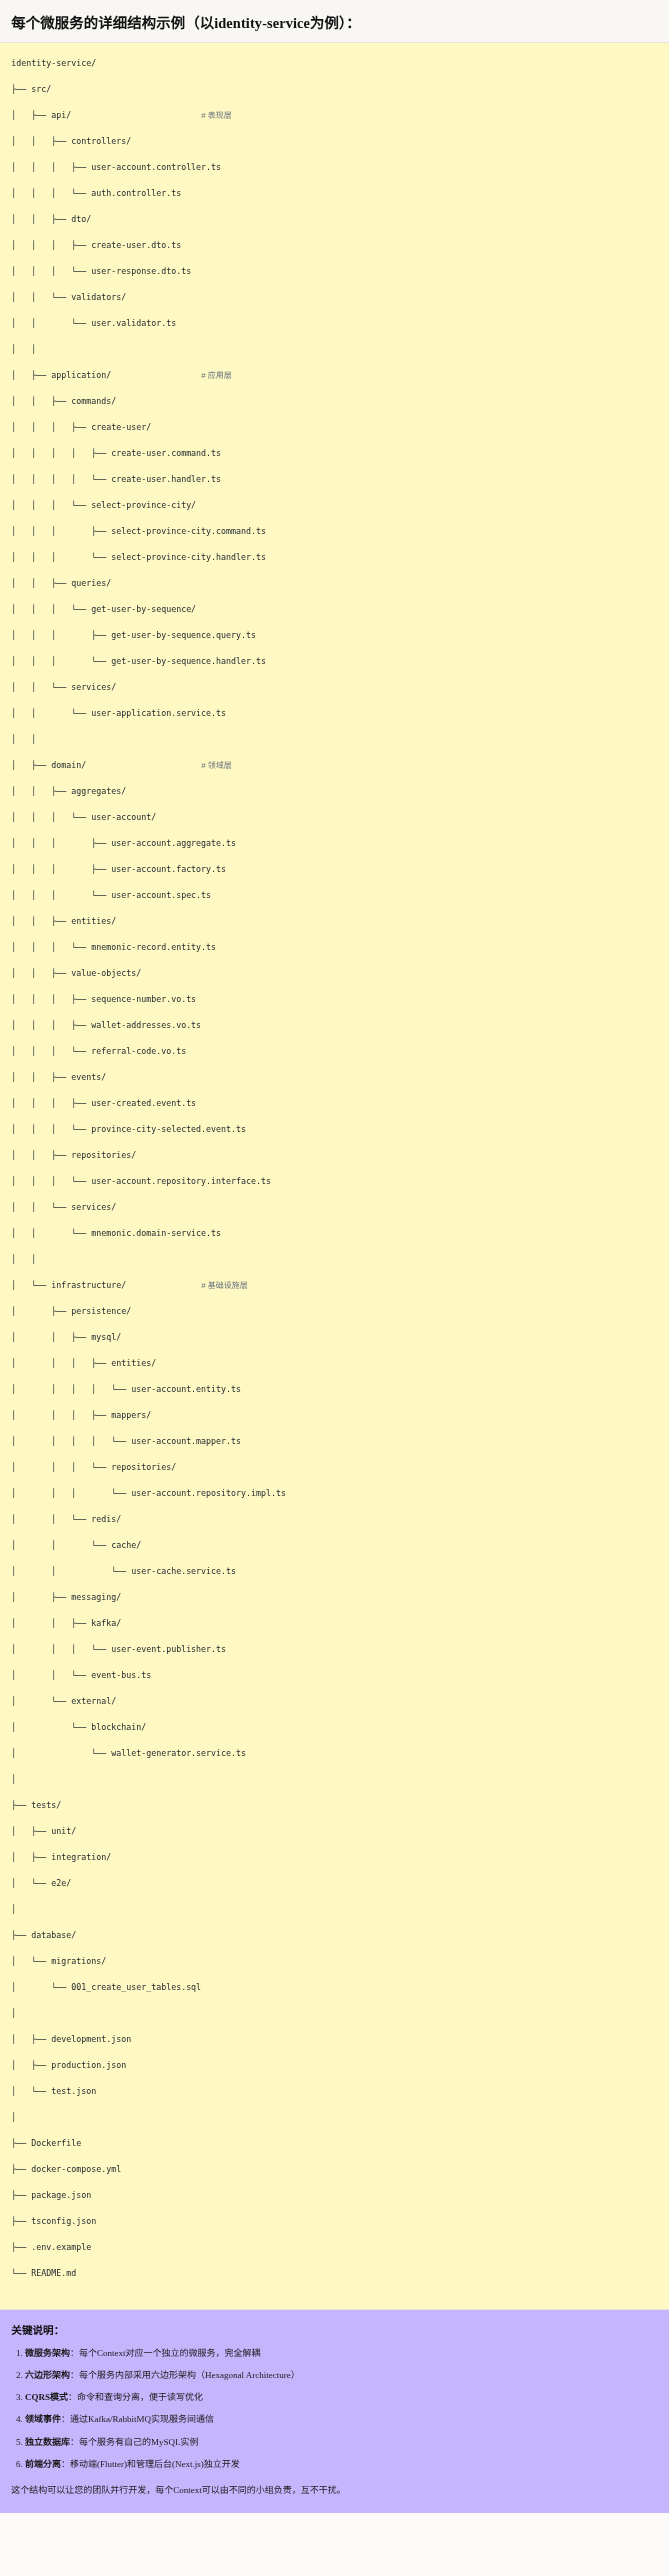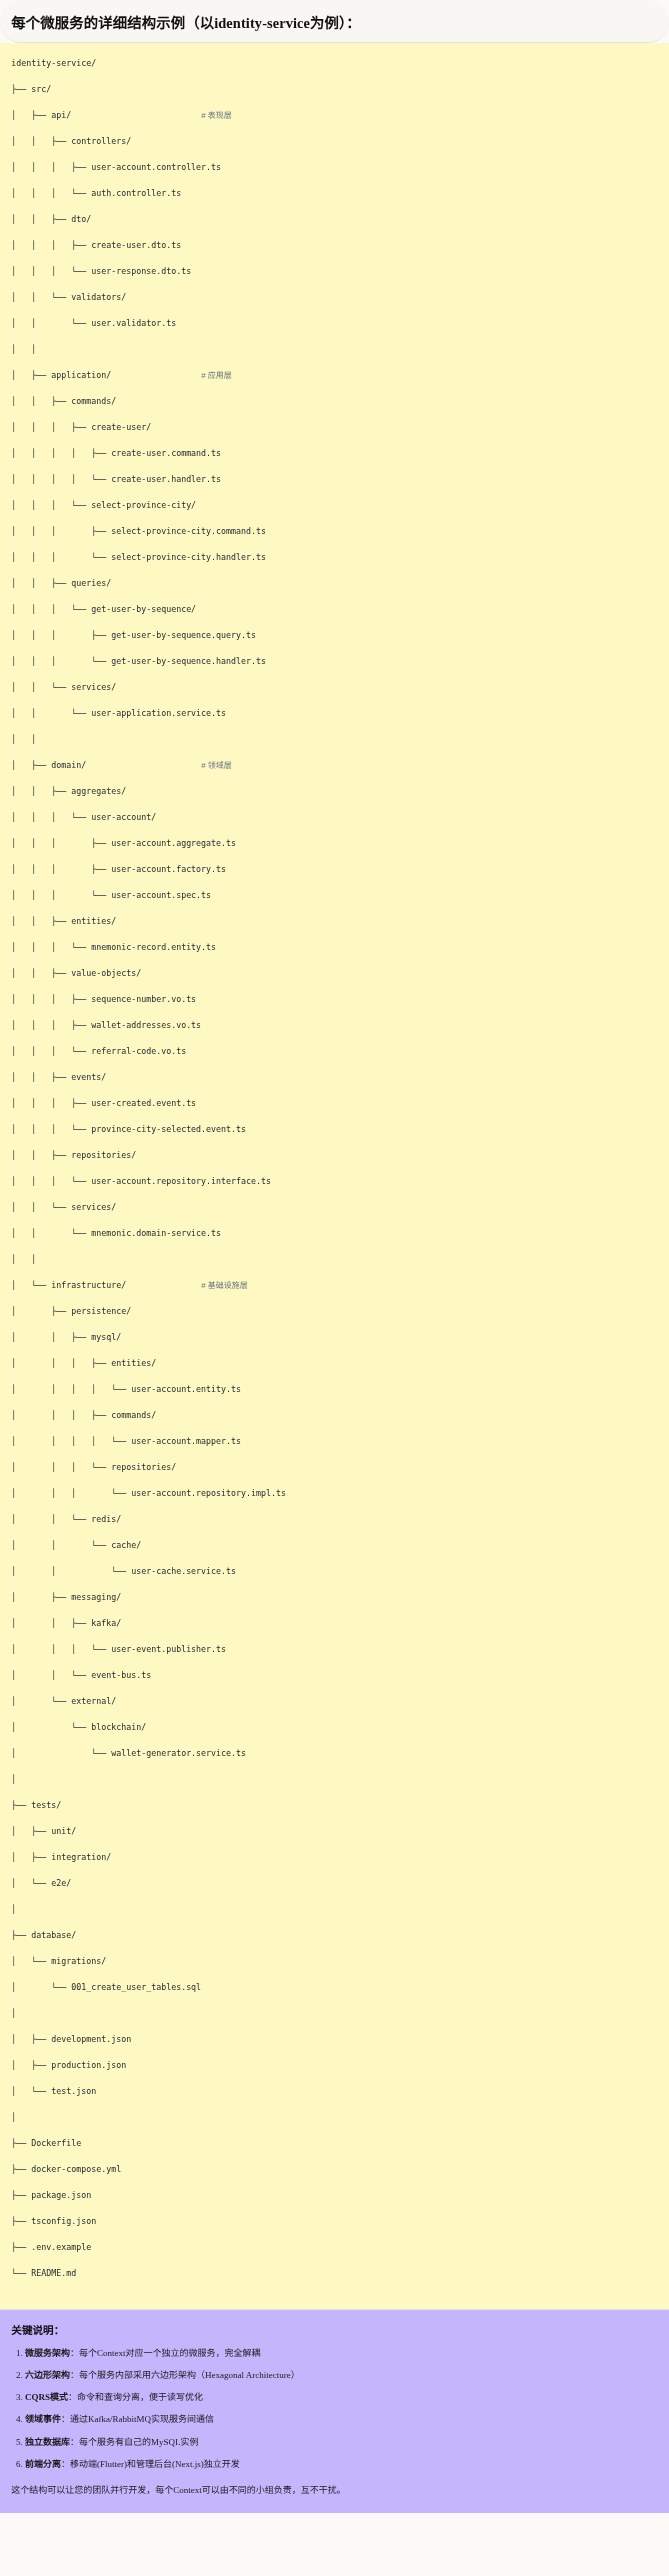--- a/index.html
+++ b/index.html
@@ -19,21 +19,20 @@
     box-sizing: border-box;
     background: #fbfaf8;
     padding: 0;
   }
 
   
   .doc-header {
     padding: 13.8px 11.3px 10px 11.3px;
     background: #f8f7f3;
     border-bottom: 0.6px solid #e6e3dd;
-    border-radius: 21px;
   }
   .doc-title {
     font-family: "Liberation Serif", "DejaVu Serif", serif;
     font-weight: bold;
     font-size: 14.4px;
     line-height: 1.25;
     letter-spacing: 0.1px;
     color: #111111;
     margin: 0;
   }
@@ -153,21 +152,21 @@
 <span class="tree-line"><span>│   │   ├── repositories/</span></span>
 <span class="tree-line"><span>│   │   │   └── user-account.repository.interface.ts</span></span>
 <span class="tree-line"><span>│   │   └── services/</span></span>
 <span class="tree-line"><span>│   │       └── mnemonic.domain-service.ts</span></span>
 <span class="tree-line"><span>│   │</span></span>
 <span class="tree-line"><span>│   └── infrastructure/               </span><span class="cmt"># 基础设施层</span></span>
 <span class="tree-line"><span>│       ├── persistence/</span></span>
 <span class="tree-line"><span>│       │   ├── mysql/</span></span>
 <span class="tree-line"><span>│       │   │   ├── entities/</span></span>
 <span class="tree-line"><span>│       │   │   │   └── user-account.entity.ts</span></span>
-<span class="tree-line"><span>│       │   │   ├── commands/</span></span>
+<span class="tree-line"><span>│       │   │   ├── mappers/</span></span>
 <span class="tree-line"><span>│       │   │   │   └── user-account.mapper.ts</span></span>
 <span class="tree-line"><span>│       │   │   └── repositories/</span></span>
 <span class="tree-line"><span>│       │   │       └── user-account.repository.impl.ts</span></span>
 <span class="tree-line"><span>│       │   └── redis/</span></span>
 <span class="tree-line"><span>│       │       └── cache/</span></span>
 <span class="tree-line"><span>│       │           └── user-cache.service.ts</span></span>
 <span class="tree-line"><span>│       ├── messaging/</span></span>
 <span class="tree-line"><span>│       │   ├── kafka/</span></span>
 <span class="tree-line"><span>│       │   │   └── user-event.publisher.ts</span></span>
 <span class="tree-line"><span>│       │   └── event-bus.ts</span></span>

